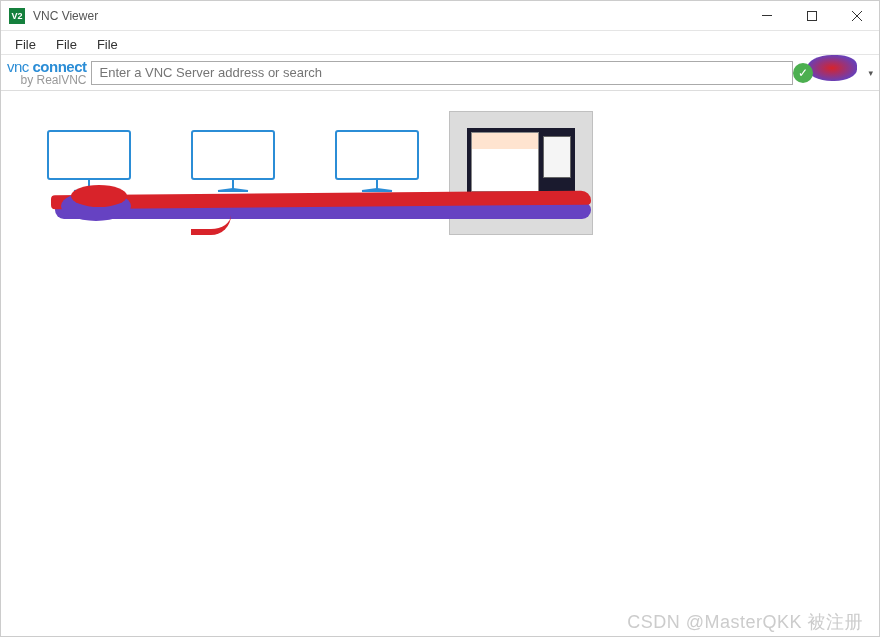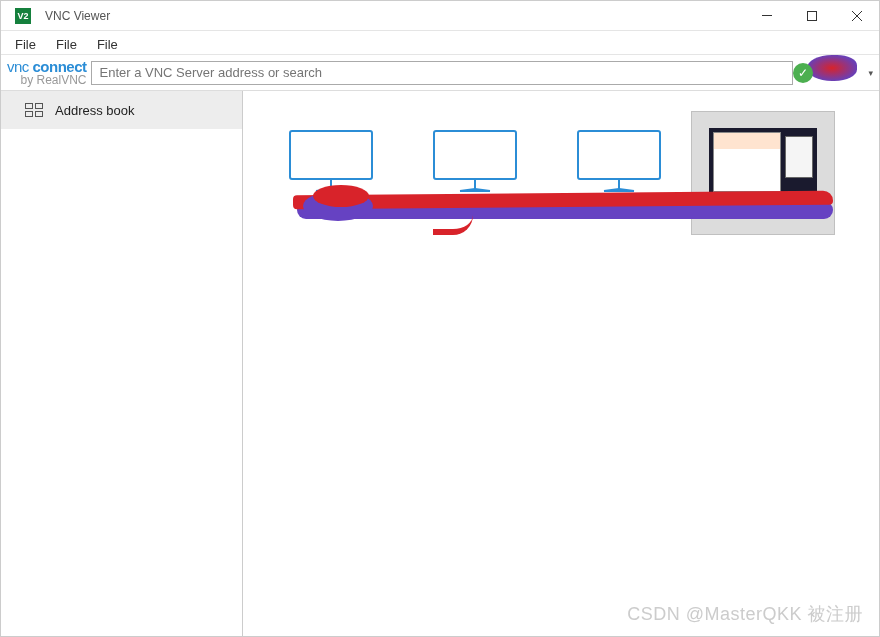--- a/index.html
+++ b/index.html
@@ -16,21 +16,21 @@
     .titlebar {
       height: 30px;
       display: flex;
       align-items: center;
       background: #fff;
       border-bottom: 1px solid #e5e5e5;
     }
     .titlebar-icon {
       width: 16px;
       height: 16px;
-      margin: 0 14px;
+      margin: 0 8px;
       background: #15803d;
       display: flex;
       align-items: center;
       justify-content: center;
       color: #fff;
       font-size: 9px;
       font-weight: bold;
     }
     .titlebar-title {
       flex: 1;
@@ -249,21 +249,21 @@
       position: absolute;
       left: 190px; top: 124px;
       width: 40px; height: 20px;
       border-bottom: 6px solid #d8232a;
       border-radius: 0 0 20px 0;
       z-index: 6;
     }
     .watermark {
       position: absolute;
       right: 16px;
-      bottom: 10px;
+      bottom: 2px;
       color: #ccc;
       font-size: 18px;
       font-weight: 400;
       letter-spacing: 0.5px;
       z-index: 10;
     }
   </style>
 </head>
 <body>
 
@@ -304,31 +304,20 @@
   </div>
   <input class="search-input" placeholder="Enter a VNC Server address or search" style="">
   <div class="signin-area">
     <div class="check-icon">✓</div>
     <div class="scribble-toolbar"></div>
     <span class="dropdown-caret">▾</span>
   </div>
 </div>
 
 <div class="body-area">
-  <div class="sidebar">
-    <div class="sidebar-item">
-      <div class="grid-icon">
-          <span></span>
-          <span></span>
-          <span></span>
-          <span></span>
-        </div>
-      <span class="sidebar-label">Address book</span>
-    </div>
-  </div>
 
   <div class="content">
     <div class="conn-grid">
       <div class="conn-card">
         <svg class="monitor-svg" viewBox="0 0 86 66">
           <rect x="2" y="2" width="82" height="48" rx="2" fill="none" stroke="#2b8dd6" stroke-width="2"></rect>
           <line x1="43" y1="50" x2="43" y2="60" stroke="#2b8dd6" stroke-width="2"></line>
           <line x1="28" y1="62" x2="58" y2="62" stroke="#2b8dd6" stroke-width="2"></line>
           <line x1="43" y1="60" x2="28" y2="62" stroke="#2b8dd6" stroke-width="2"></line>
           <line x1="43" y1="60" x2="58" y2="62" stroke="#2b8dd6" stroke-width="2"></line>

